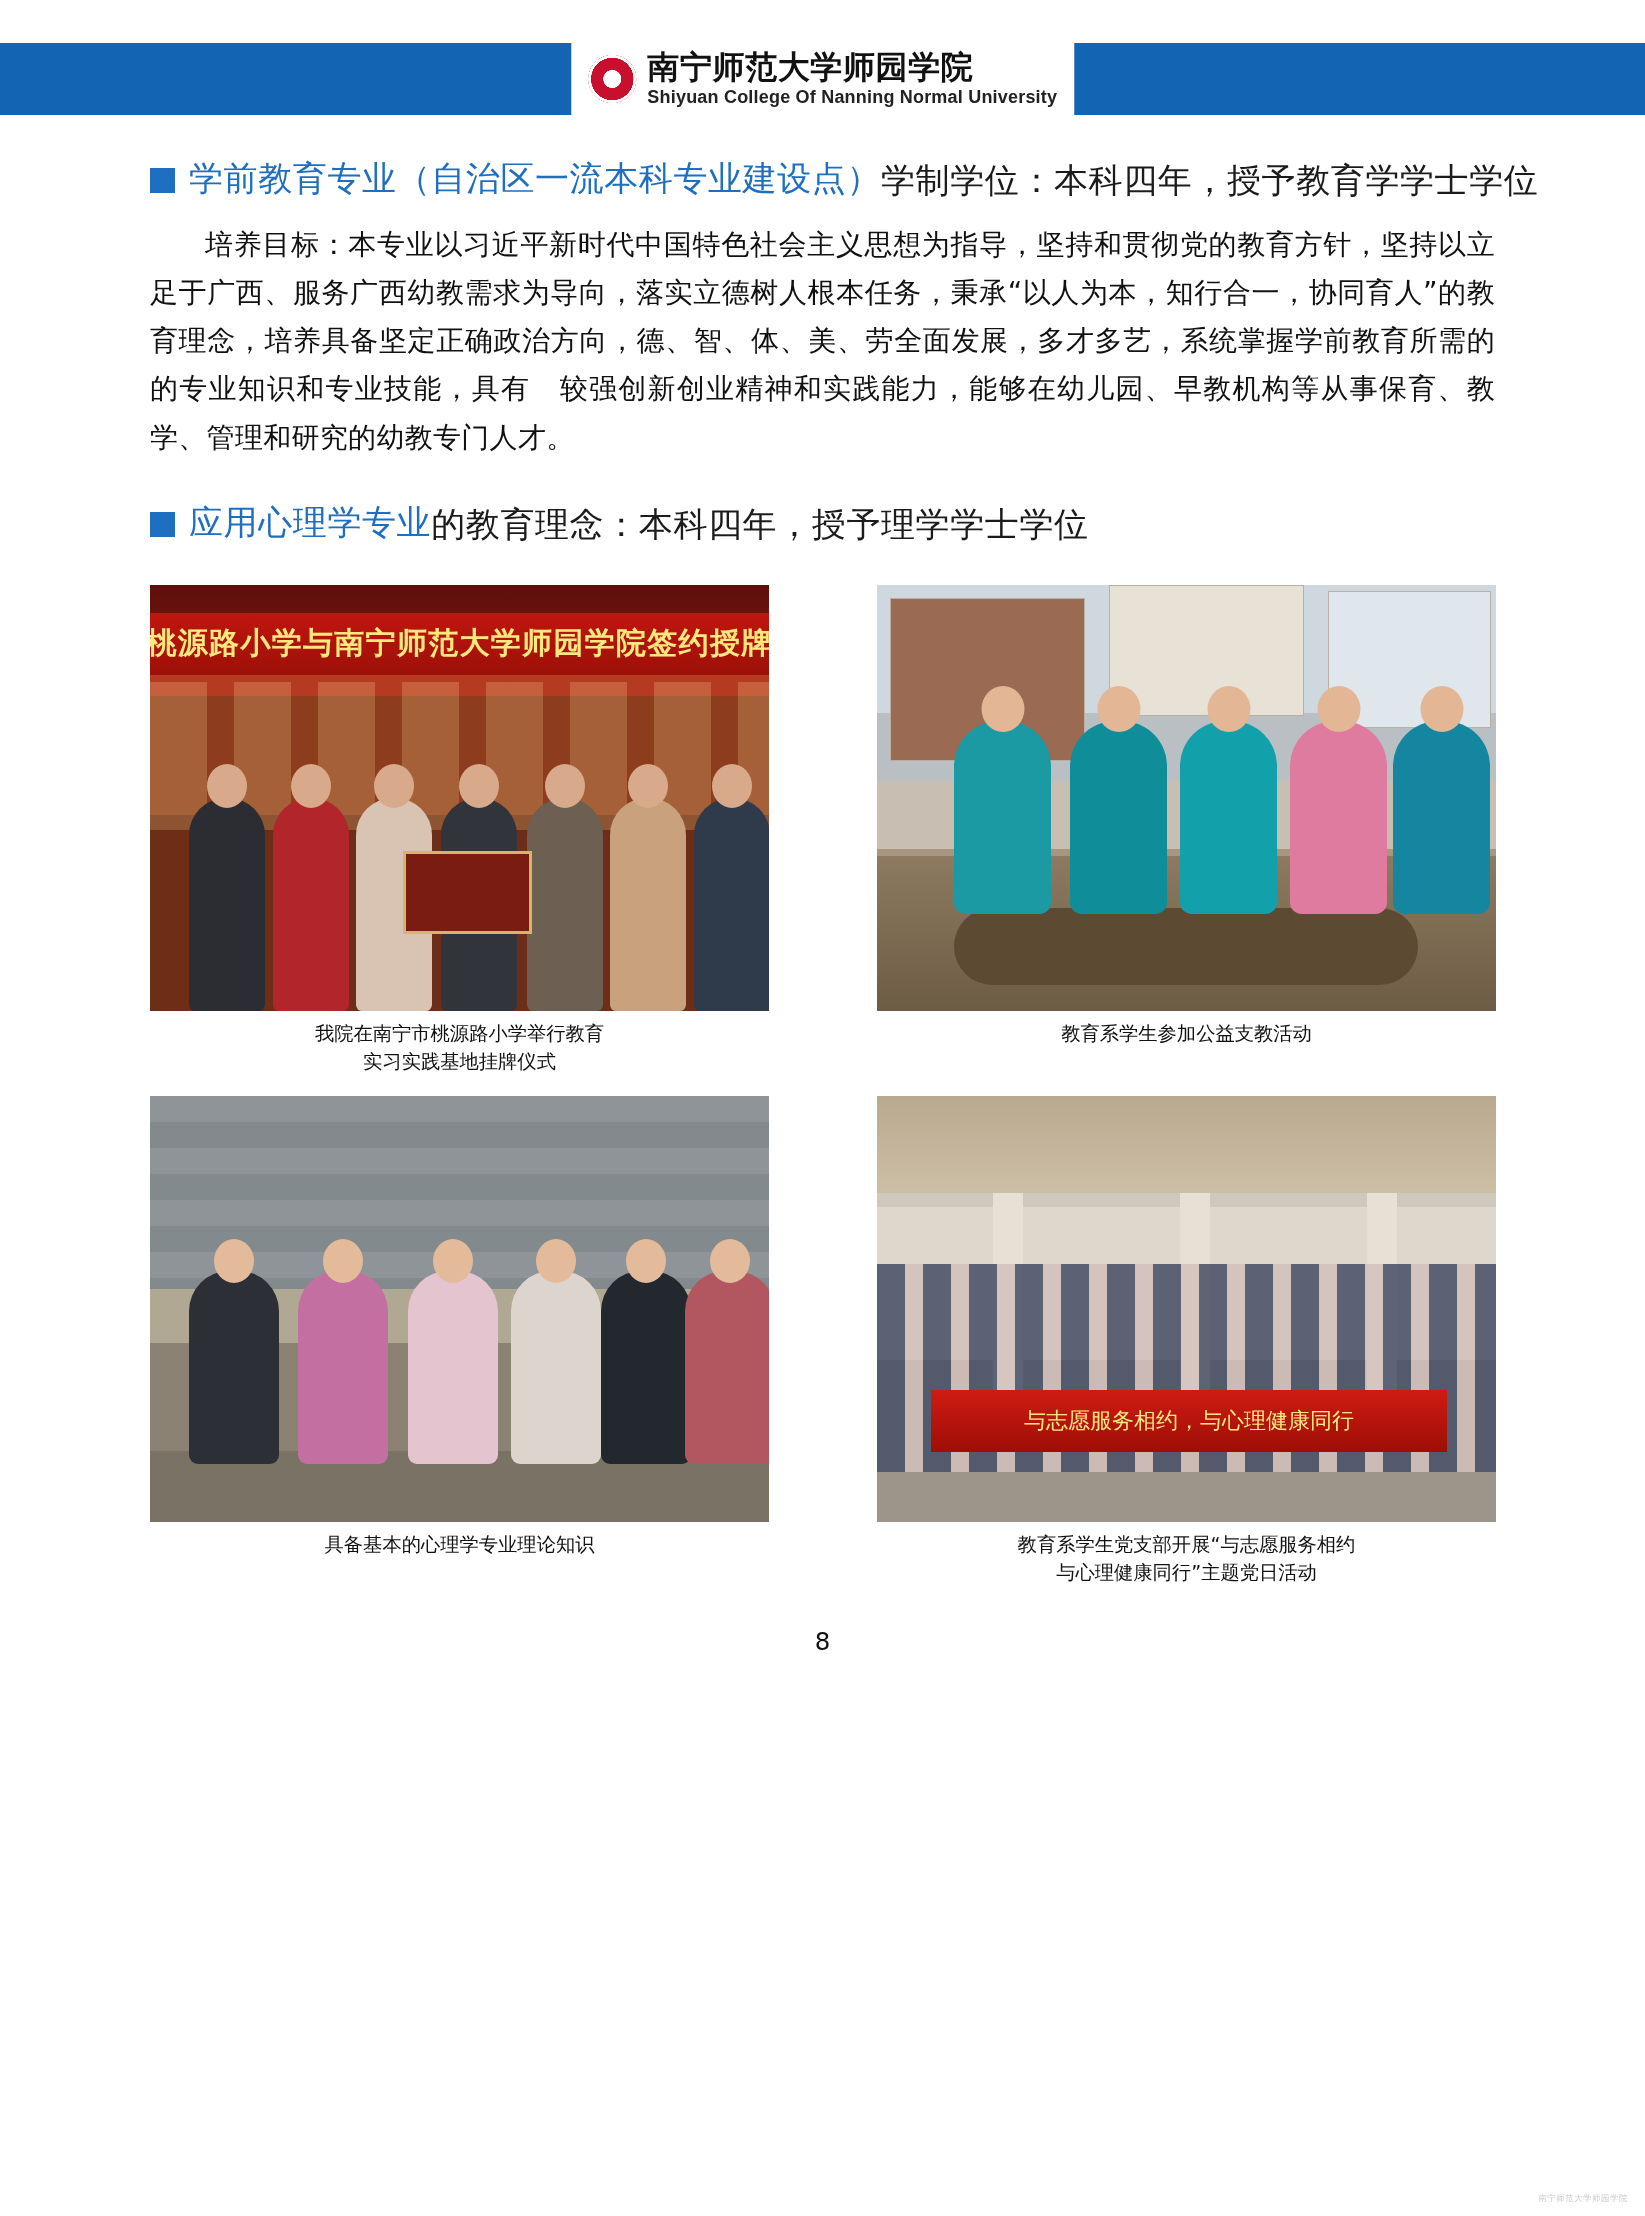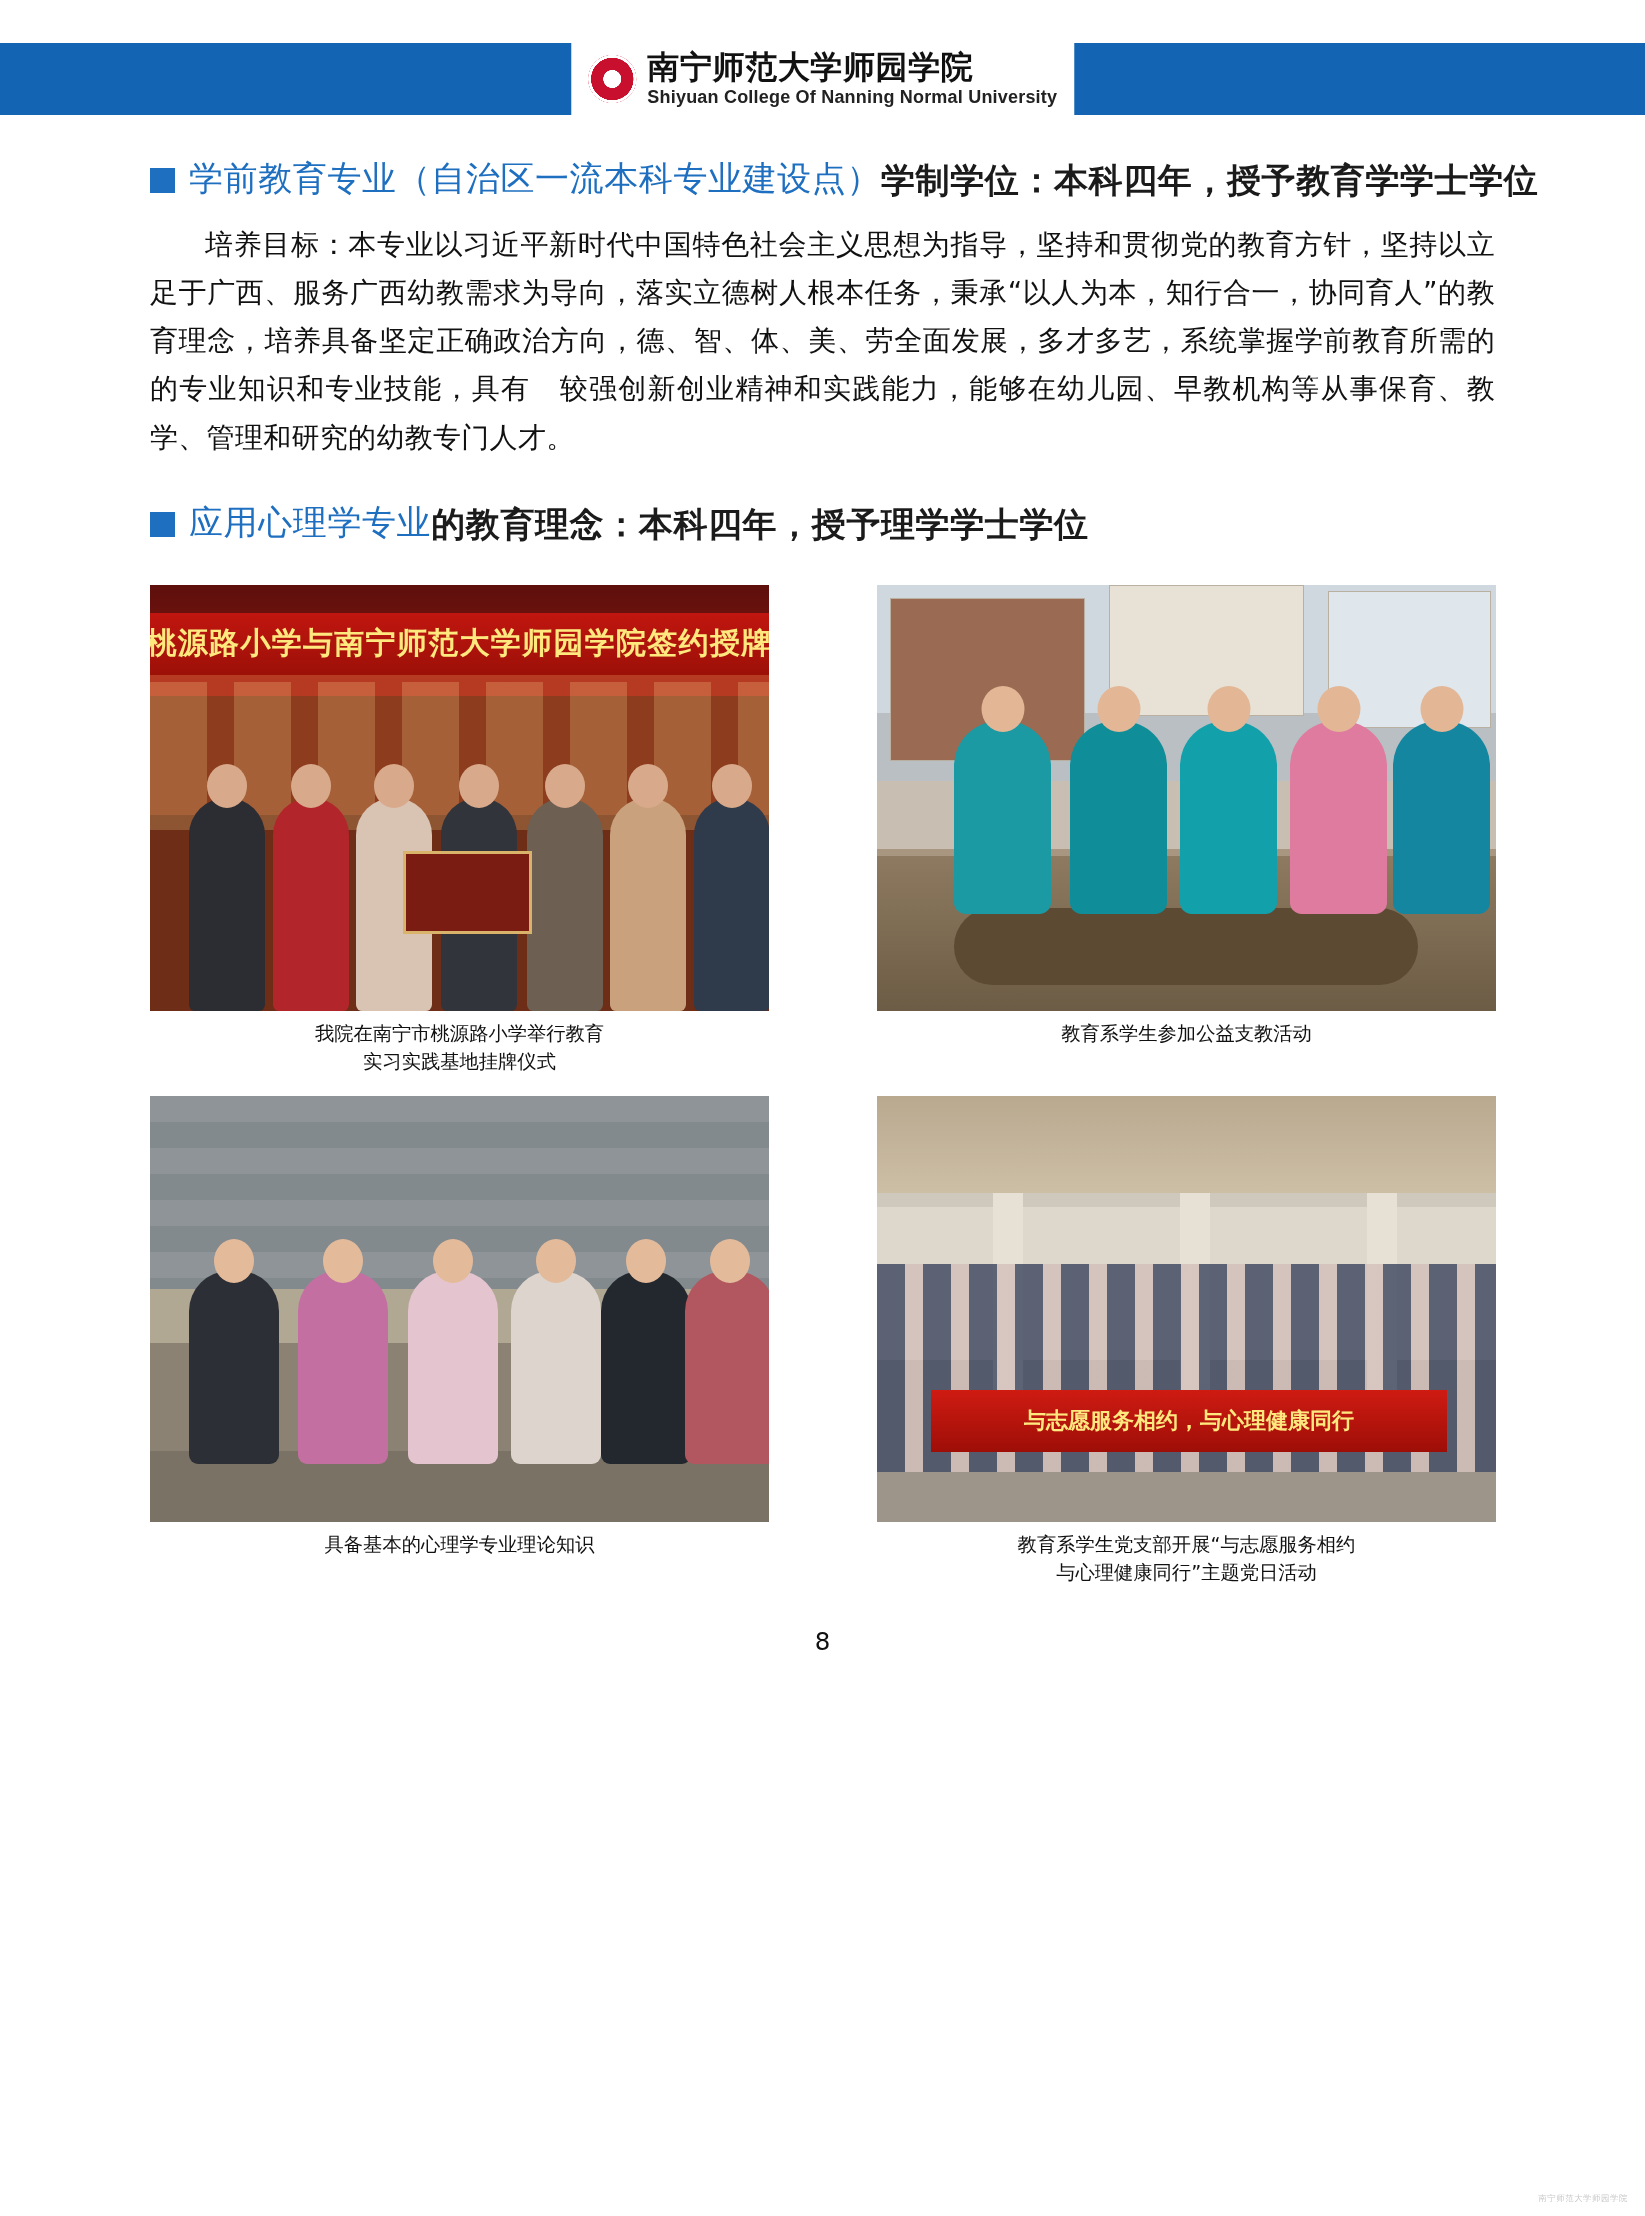--- a/index.html
+++ b/index.html
@@ -131,21 +131,21 @@
   }
   .head-line-2 {
     font-size: 34px;
     color: #1b1b1b;
     font-family: "DejaVu Sans", sans-serif;
     line-height: 1.35;
     letter-spacing: 0.6px;
     white-space: nowrap;
   }
   .head-line-2.bold {
-    font-weight: bold;
+    font-weight: normal;
   }
 
   .body-text {
     margin-top: 17px;
     font-size: 28px;
     line-height: 1.72;
     color: #111111;
     font-family: "DejaVu Sans", sans-serif;
     text-align: justify;
     text-indent: 55px;
@@ -316,21 +316,21 @@
       repeating-linear-gradient(to right,
         rgba(60,70,95,0.85) 0 28px,
         rgba(210,190,185,0.8) 28px 46px);
     opacity: 0.95;
   }
   .ph4 .banner {
     position: absolute; left: 54px; bottom: 70px;
     width: 516px; height: 62px;
     background: linear-gradient(to bottom, #cf1b12, #9d0e07);
     display: flex; align-items: center; justify-content: center;
-    color: #ffe97f; font-size: 22px; font-weight: bold;
+    color: #ffe97f; font-size: 22px; font-weight: normal;
     font-family: "DejaVu Sans", sans-serif;
     white-space: nowrap; overflow: hidden;
   }
   .ph4 .floor4 {
     position: absolute; left: 0; bottom: 0; width: 100%; height: 50px;
     background: #9d948a;
   }
 
   
   .page-number {

